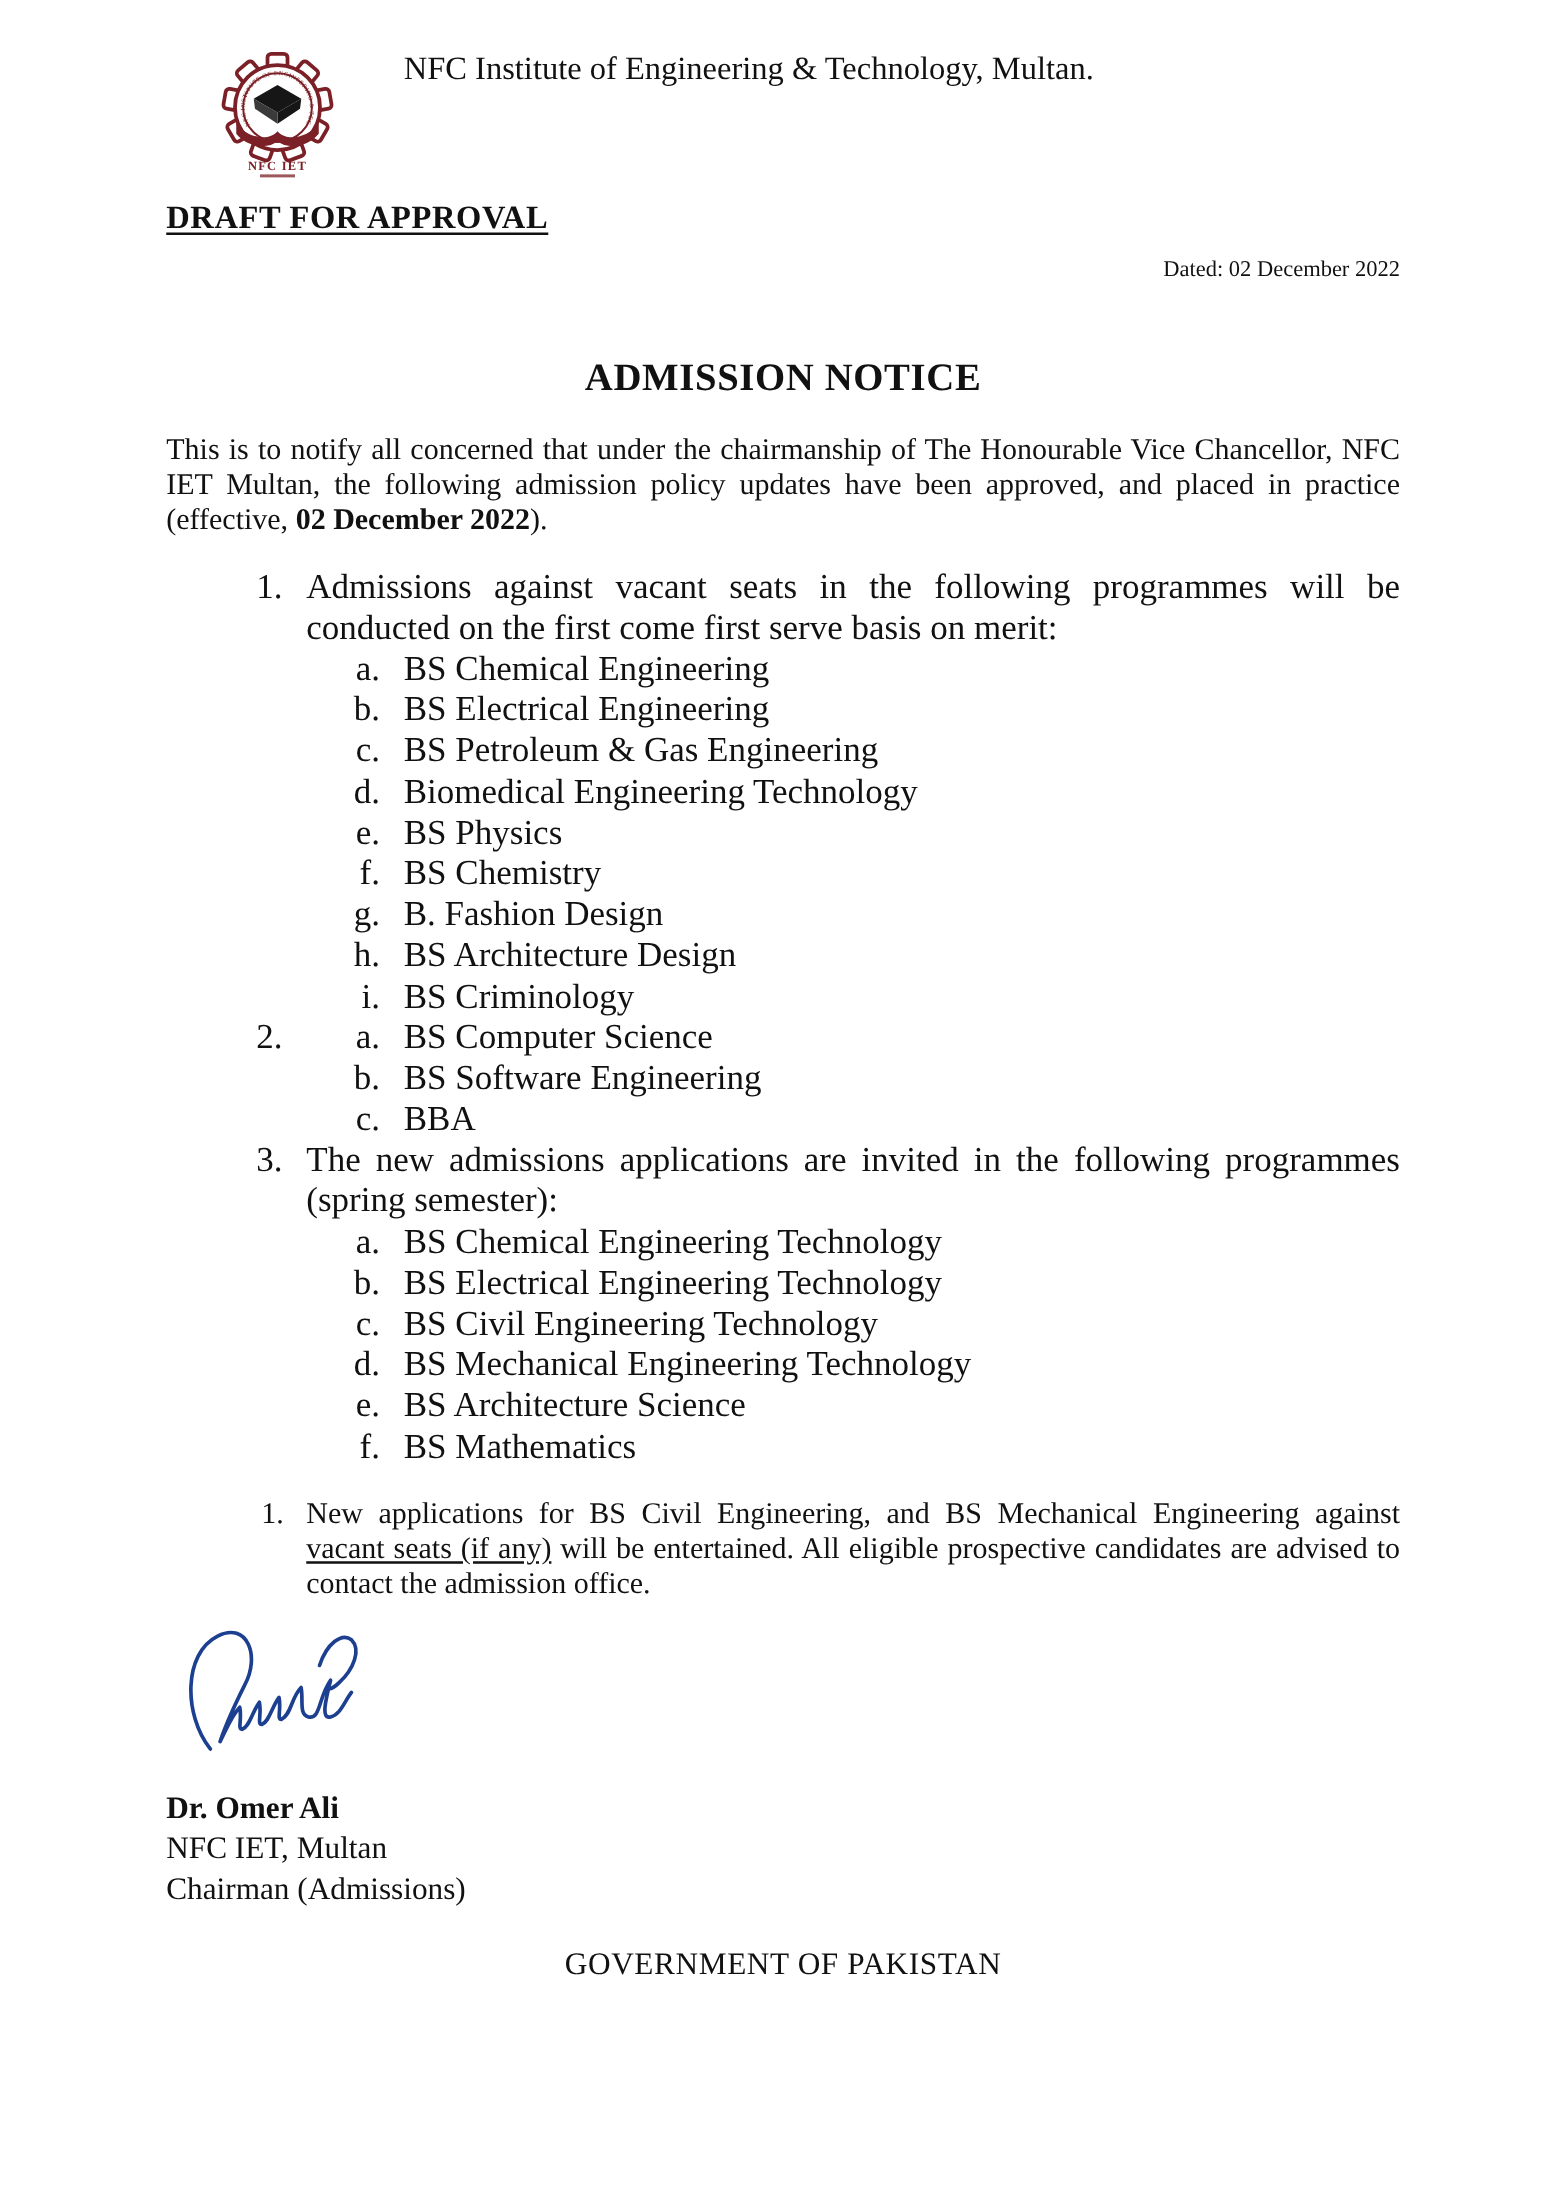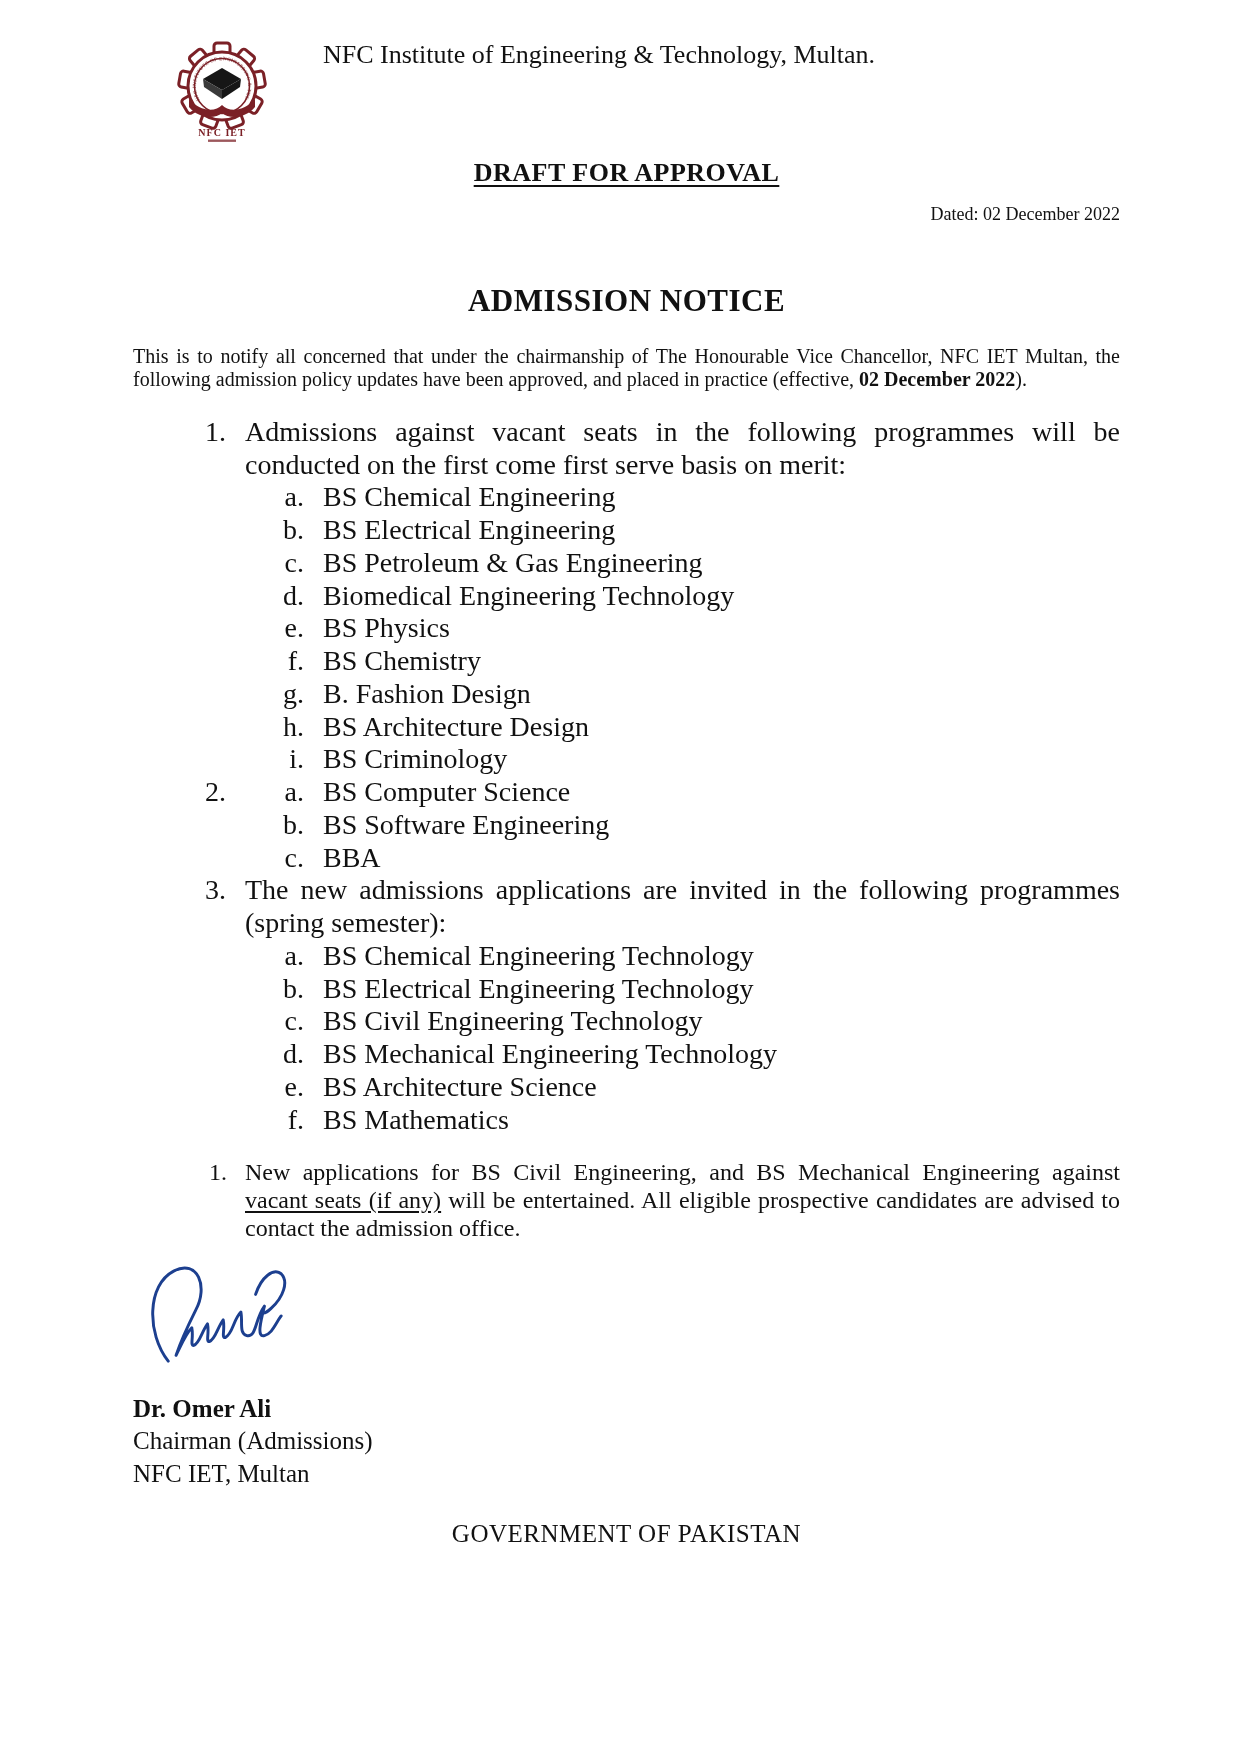--- a/index.html
+++ b/index.html
@@ -17,21 +17,20 @@
     overflow: hidden;
   }
   .header { display: flex; align-items: flex-start; }
   .logo-wrap { flex: 0 0 auto; margin-left: 30px; width: 120px; }
   .institute {
     font-size: 26px;
     margin-left: 40px;
     white-space: nowrap;
   }
   .draft-title {
-    text-align: center;
     font-weight: bold;
     font-size: 26px;
     text-decoration: underline;
     text-underline-offset: 4px;
     text-decoration-thickness: 2px;
     margin-top: 8px;
     letter-spacing: 0.5px;
   }
   .date-line {
     text-align: right;
@@ -39,21 +38,21 @@
     margin-top: 16px;
   }
   .notice-title {
     text-align: center;
     font-size: 31px;
     font-weight: bold;
     margin: 58px 0 0 0;
     letter-spacing: 0.5px;
   }
   .intro {
-    font-size: 20px;
+    font-size: 24px;
     line-height: 1.17;
     text-align: justify;
     margin: 26px 0 16px 0;
   }
   ol.main-list {
     font-size: 28px;
     line-height: 1.17;
     margin: 24px 0 0 0;
     padding-left: 100px;
   }
@@ -180,19 +179,19 @@
     <svg width="195" height="108" viewBox="0 0 195 110">
       <g fill="none" stroke="#1c3f8f" stroke-width="3" stroke-linecap="round" stroke-linejoin="round">
         <path d="M30,102 C8,74 8,24 36,10 C60,-2 71,26 58,50 C50,66 42,84 38,96 C44,84 48,74 54,68 C56,78 52,86 56,86 C62,84 64,72 70,64 C72,74 68,82 72,82 C78,80 80,68 86,60 C88,70 84,78 88,78 C96,74 96,60 104,52 C106,62 102,74 110,76 C120,78 118,60 128,46 C124,62 120,78 128,76 C136,74 139,64 145,56"></path>
         <path d="M119,34 C125,16 137,7 145,13 C153,21 147,37 135,48 C131,52 127,54 125,52"></path>
       </g>
     </svg>
   </div>
 
   <div class="signatory">
     <div class="name">Dr. Omer Ali</div>
+    <div>NFC IET, Multan</div>
     <div>Chairman (Admissions)</div>
-    <div>NFC IET, Multan</div>
   </div>
 
   <div class="doc-footer">GOVERNMENT OF PAKISTAN</div>
 
 </div>
 
 </body></html>

